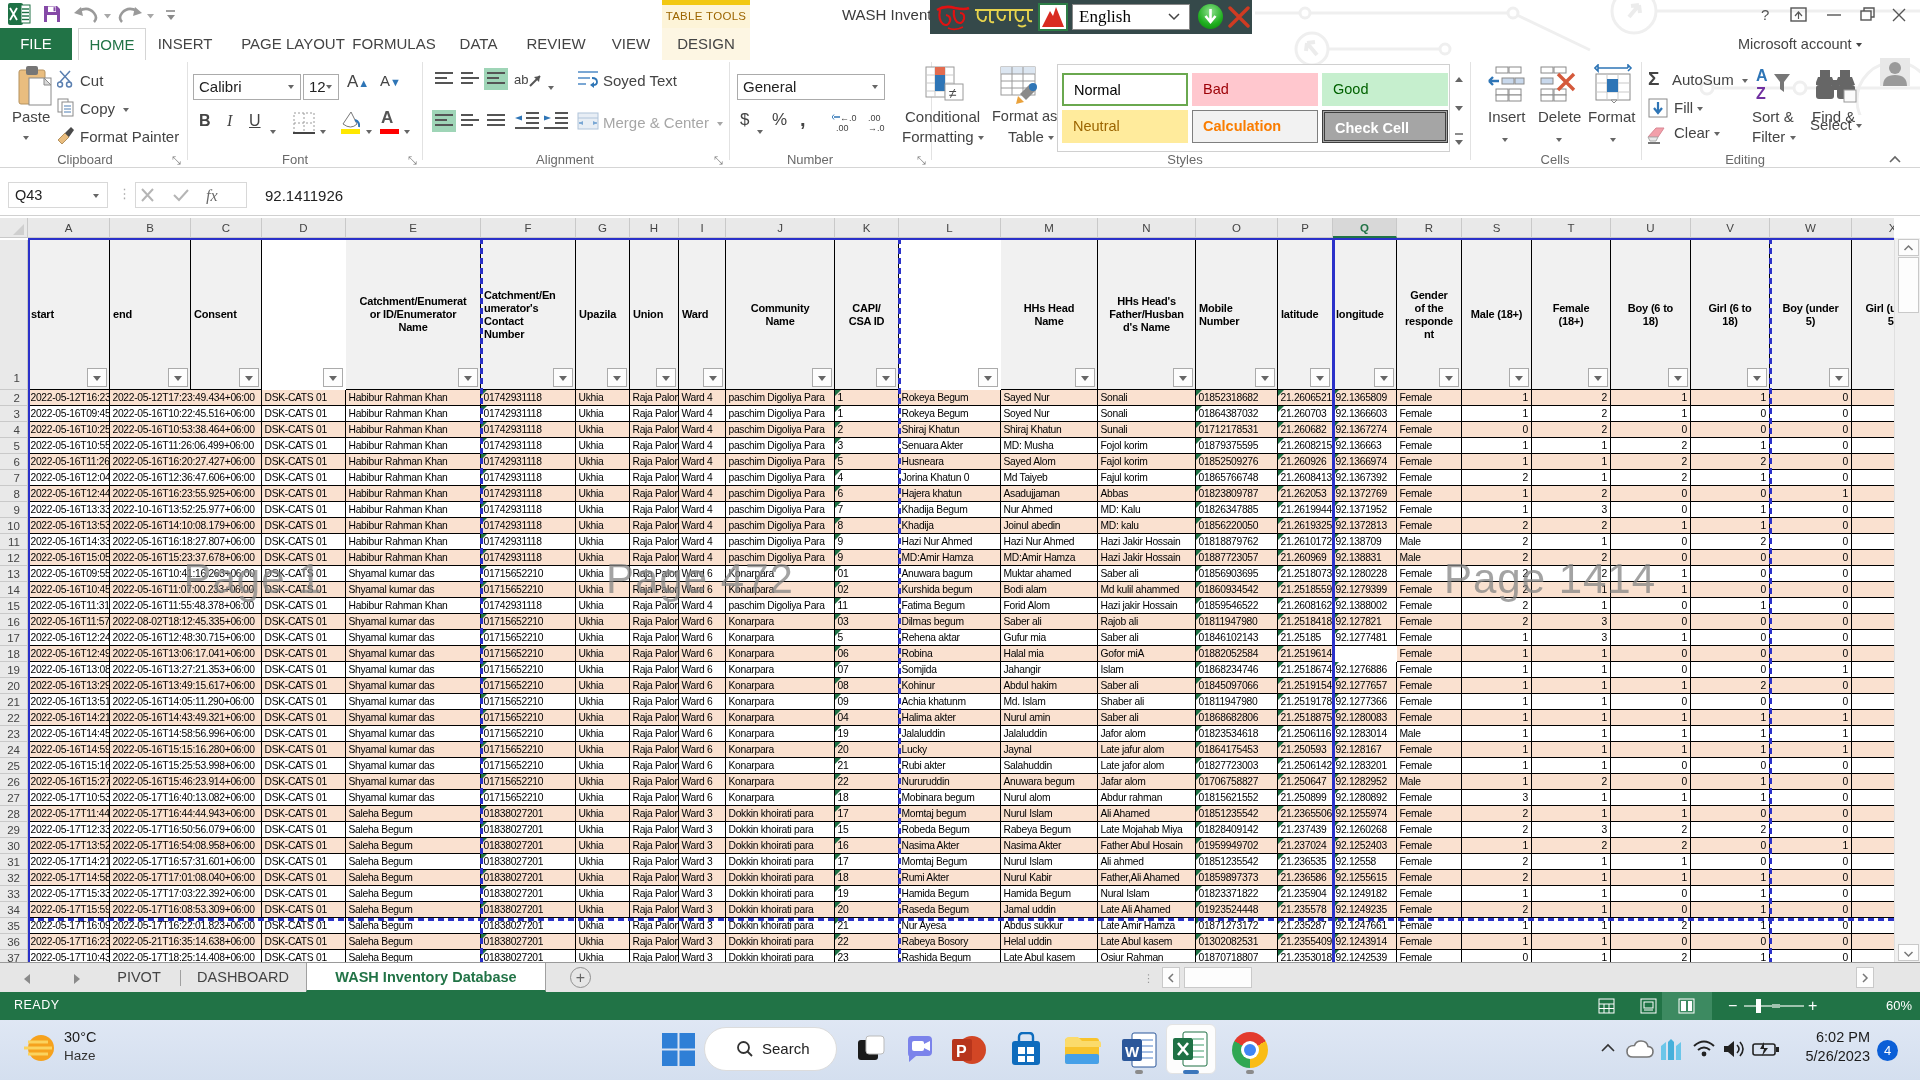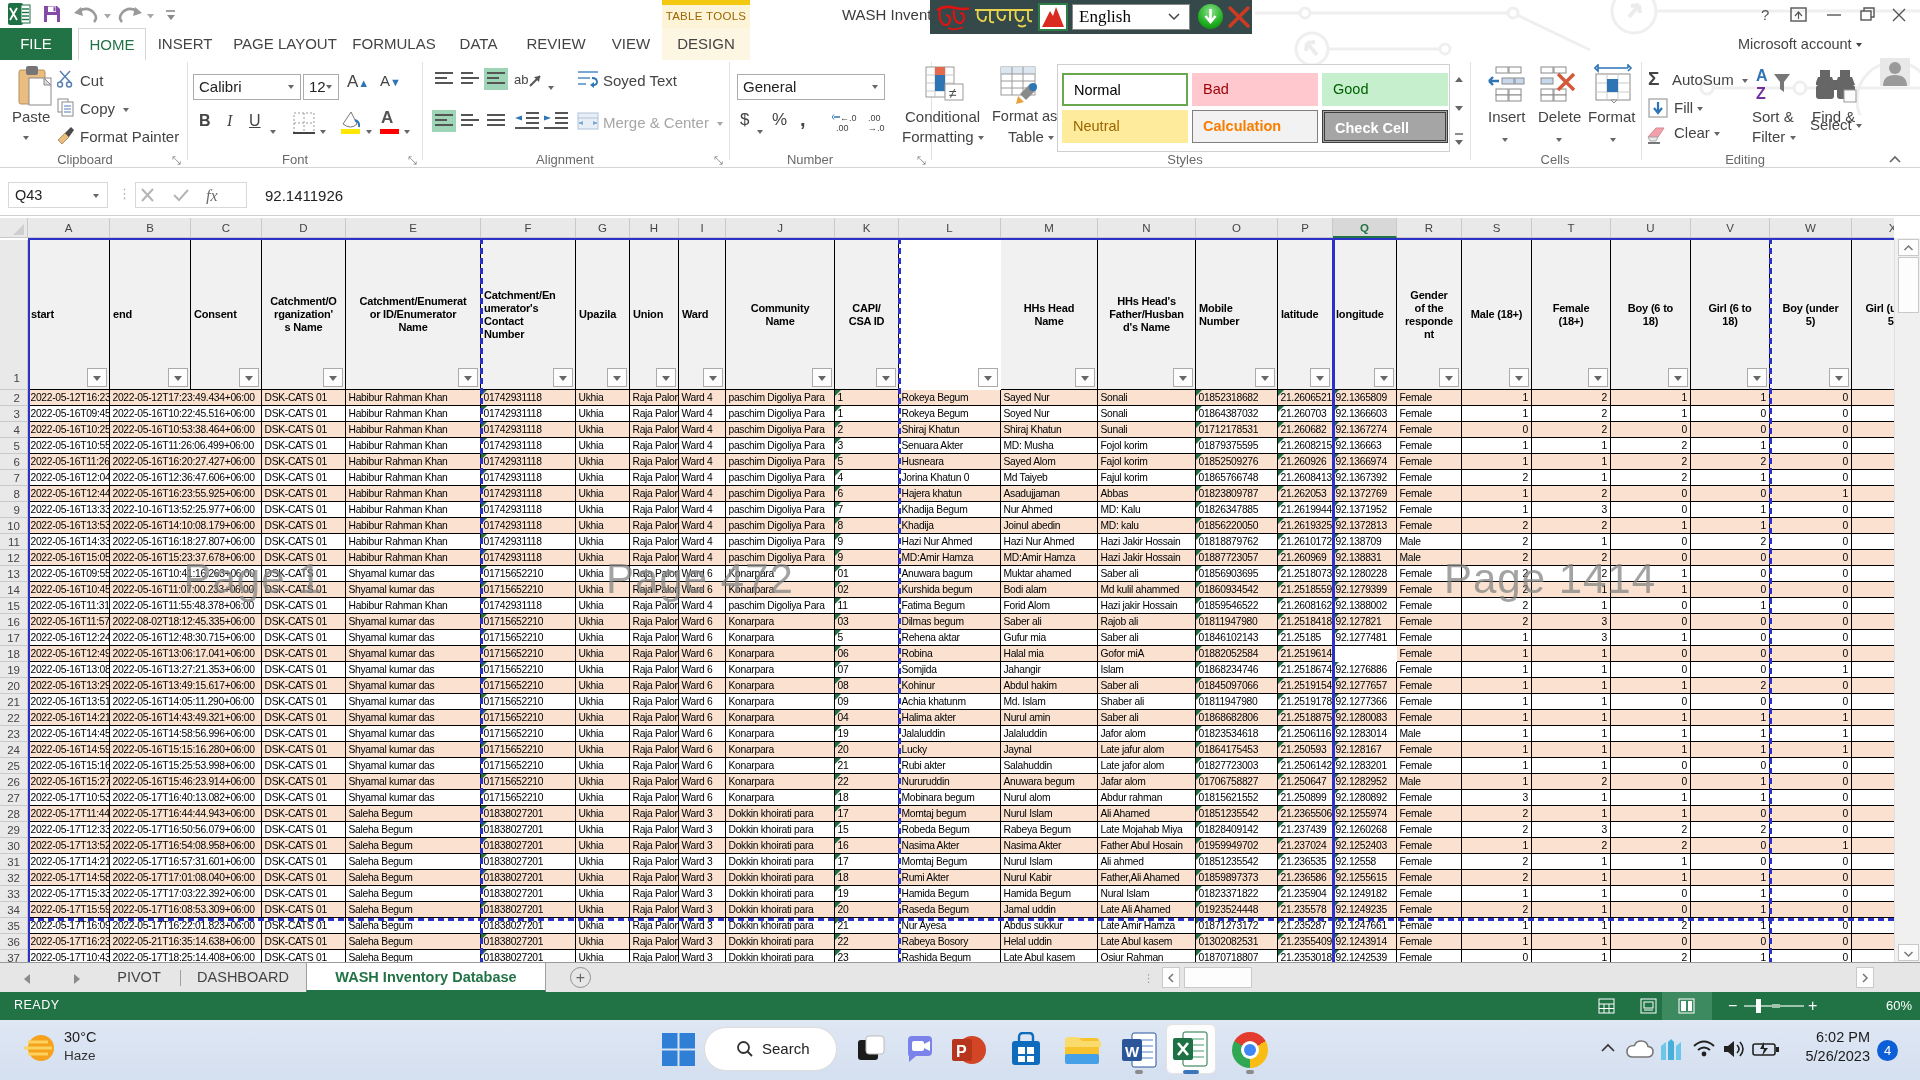--- a/index.html
+++ b/index.html
@@ -174,21 +174,21 @@
       <path d="M7.5 1 V12 M2.5 8 L7.5 14 L12.5 8" stroke="#fff" stroke-width="2.6" fill="none"></path>
     </svg>
 <svg class="abs" style="left:298px;top:6px" width="22" height="22" viewBox="0 0 22 22">
       <path d="M2 2 C8 8 14 14 20 20 M20 2 C14 8 8 14 2 20" stroke="#cf3b22" stroke-width="3.4" fill="none" stroke-linecap="round"></path>
     </svg>
 </div>
 <div id="tabrow">
     <div class="rtab" id="tab-file">FILE</div>
     <div class="rtab" id="tab-home">HOME</div>
     <div class="rtab" style="left:155px;width:60px">INSERT</div>
-    <div class="rtab" style="left:230px;width:110px">PAGE LAYOUT</div>
+    <div class="rtab" style="left:238px;width:110px">PAGE LAYOUT</div>
     <div class="rtab" style="left:352px;width:84px">FORMULAS</div>
     <div class="rtab" style="left:452px;width:53px">DATA</div>
     <div class="rtab" style="left:520px;width:72px">REVIEW</div>
     <div class="rtab" style="left:605px;width:52px">VIEW</div>
     <div class="rtab" id="tab-design">DESIGN</div>
     <div class="abs" style="left:1738px;top:8px;font-size:14.5px;color:#444;z-index:2">Microsoft account <span class="dd" style="border-top-color:#444"></span></div>
     <svg class="abs" style="left:1880px;top:30px;z-index:2" width="30" height="28" viewBox="0 0 30 28">
       <rect width="30" height="28" fill="#e8e8e8"></rect>
       <circle cx="15" cy="10" r="6" fill="#9a9a9a"></circle>
       <path d="M3 28 Q3 17 15 17 Q27 17 27 28 Z" fill="#9a9a9a"></path>
@@ -586,23 +586,20 @@
       <div class="hct">end</div>
     </div>
     <div class="filt" style="left:168px">
       <span class="fa"></span>
     </div>
     <div class="hc hcl" style="left:191px;width:71px">
       <div class="hct">Consent</div>
     </div>
     <div class="filt" style="left:239px">
       <span class="fa"></span>
-    </div>
-    <div class="hc" style="left:262px;width:84px">
-      <div class="hct">Catchment/O<br>rganization'<br>s Name</div>
     </div>
     <div class="filt" style="left:323px">
       <span class="fa"></span>
     </div>
     <div class="hc" style="left:346px;width:135px">
       <div class="hct">Catchment/Enumerat<br>or ID/Enumerator<br>Name</div>
     </div>
     <div class="filt" style="left:458px">
       <span class="fa"></span>
     </div>

